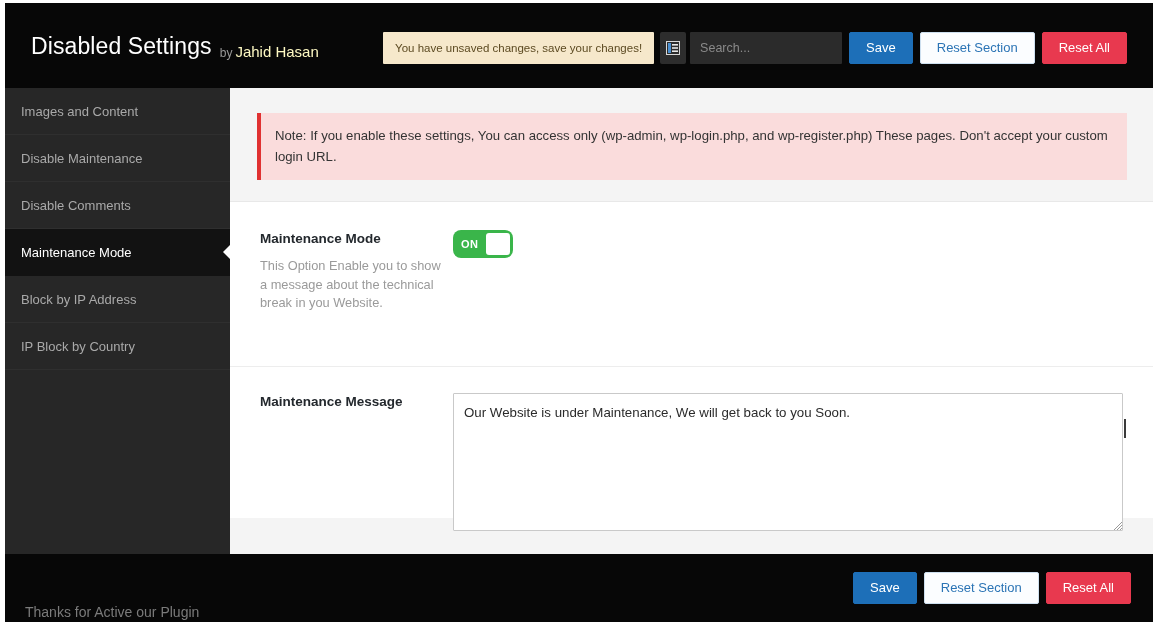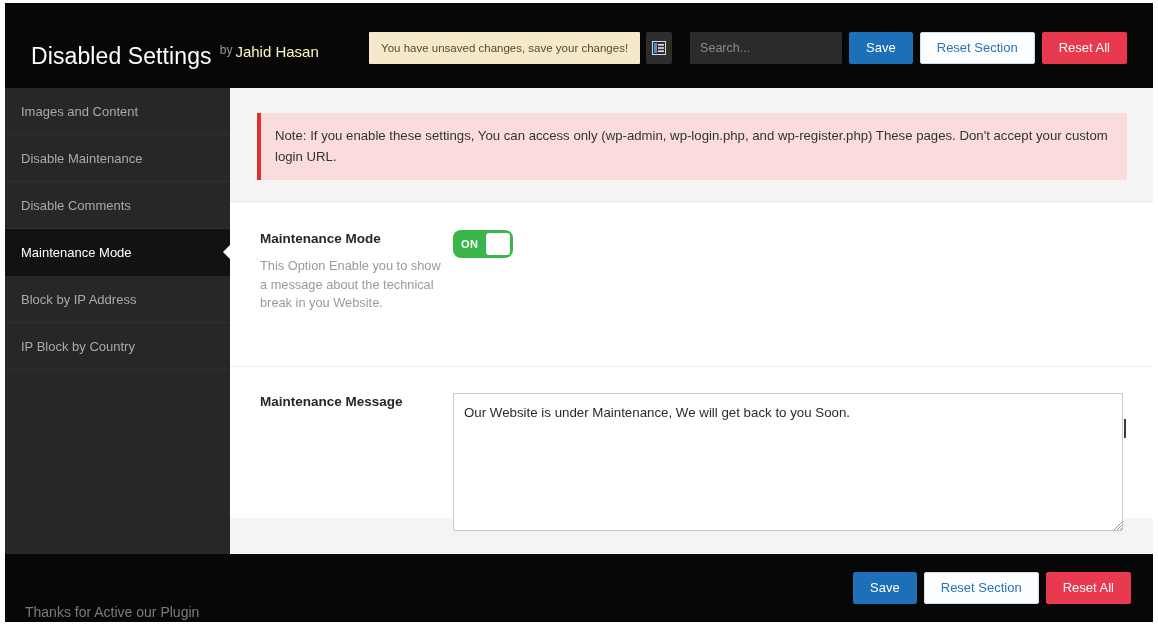--- a/index.html
+++ b/index.html
@@ -40,23 +40,22 @@
     background: #070707;
     display: flex;
     align-items: center;
     box-sizing: border-box;
   }
   .brand {
     position: absolute;
     left: 26px;
     top: 30px;
     display: flex;
-    align-items: flex-start;
+    align-items: flex-end;
     white-space: nowrap;
-    margin-top: 10px;
   }
   .brand-title {
     color: #ffffff;
     font-size: 23px;
     font-weight: 400;
     letter-spacing: .1px;
   }
   .brand-by {
     color: #9a9a9a;
     font-size: 12px;
@@ -93,21 +92,21 @@
     height: 32px;
     margin-left: 6px;
     background: #2d2d2d;
     display: flex;
     align-items: center;
     justify-content: center;
     border-radius: 2px;
     cursor: pointer;
   }
   .search-box {
-    margin-left: 18px;
+    margin-left: 4px;
     width: 152px;
     height: 32px;
     background: #2b2b2b;
     border: none;
     outline: none;
     color: #cccccc;
     font-size: 12.5px;
     padding: 0 10px;
     box-sizing: border-box;
     font-family: "Liberation Sans", sans-serif;

